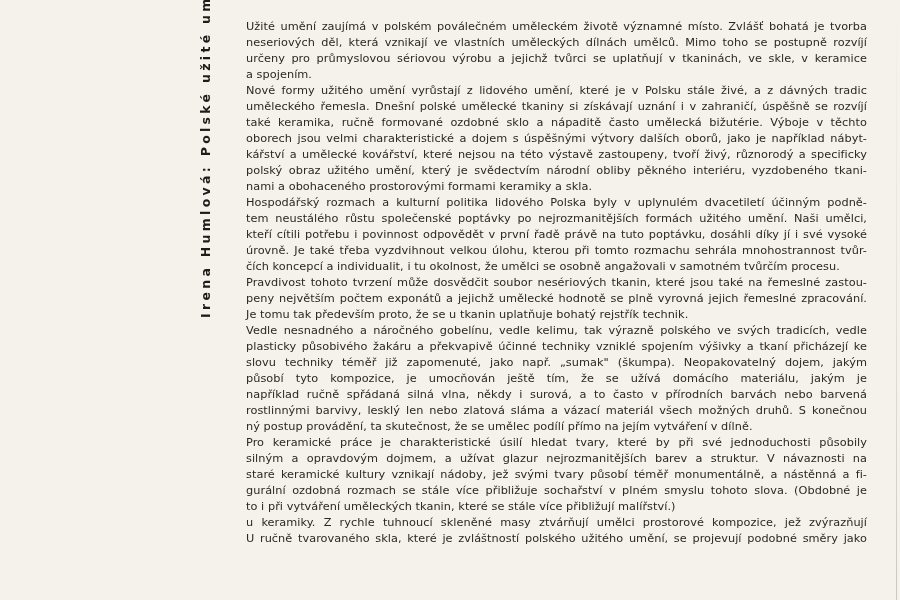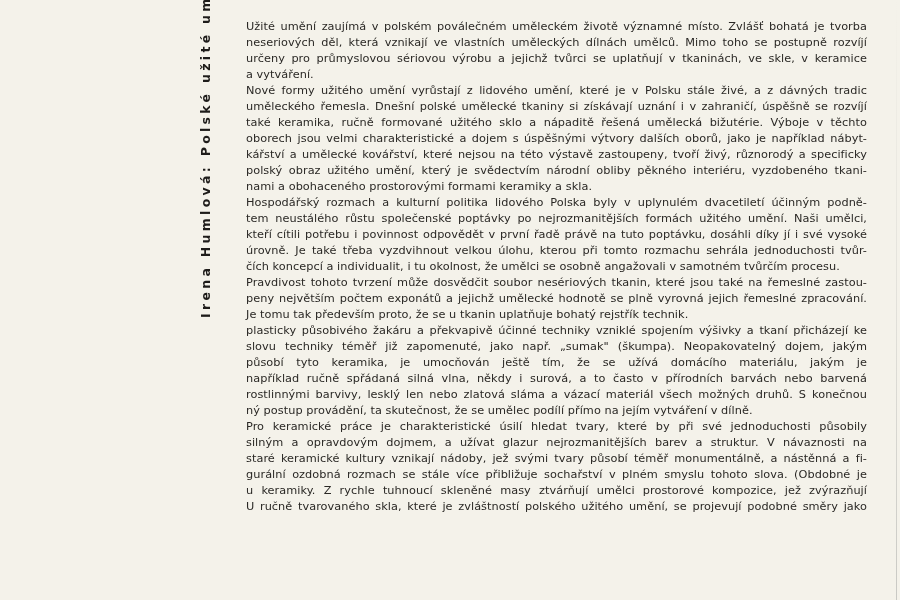--- a/index.html
+++ b/index.html
@@ -50,60 +50,62 @@
 <div class="page-edge"></div>
 
 <div class="side-title">Irena Humlová: Polské užité umění</div>
 
 <div class="body-text">
 
   <div>
     <div class="line">Užité umění zaujímá v polském poválečném uměleckém životě významné místo. Zvlášť bohatá je tvorba</div>
     <div class="line">neseriových děl, která vznikají ve vlastních uměleckých dílnách umělců. Mimo toho se postupně rozvíjí</div>
     <div class="line">určeny pro průmyslovou sériovou výrobu a jejichž tvůrci se uplatňují v tkaninách, ve skle, v keramice</div>
-    <div class="line last">a vytváření.</div>
+    <div class="line last">a spojením.</div>
   </div>
 
   <div>
     <div class="line">Nové formy užitého umění vyrůstají z lidového umění, které je v Polsku stále živé, a z dávných tradic</div>
     <div class="line">uměleckého řemesla. Dnešní polské umělecké tkaniny si získávají uznání i v zahraničí, úspěšně se rozvíjí</div>
-    <div class="line">také keramika, ručně formované užitého sklo a nápaditě řešená umělecká bižutérie. Výboje v těchto</div>
+    <div class="line">také keramika, ručně formované ozdobné sklo a nápaditě často umělecká bižutérie. Výboje v těchto</div>
     <div class="line">oborech jsou velmi charakteristické a dojem s úspěšnými výtvory dalších oborů, jako je například nábyt-</div>
     <div class="line">kářství a umělecké kovářství, které nejsou na této výstavě zastoupeny, tvoří živý, různorodý a specificky</div>
     <div class="line">polský obraz užitého umění, který je svědectvím národní obliby pěkného interiéru, vyzdobeného tkani-</div>
     <div class="line last">nami a obohaceného prostorovými formami keramiky a skla.</div>
   </div>
 
   <div>
     <div class="line">Hospodářský rozmach a kulturní politika lidového Polska byly v uplynulém dvacetiletí účinným podně-</div>
     <div class="line">tem neustálého růstu společenské poptávky po nejrozmanitějších formách užitého umění. Naši umělci,</div>
     <div class="line">kteří cítili potřebu i povinnost odpovědět v první řadě právě na tuto poptávku, dosáhli díky jí i své vysoké</div>
-    <div class="line">úrovně. Je také třeba vyzdvihnout velkou úlohu, kterou při tomto rozmachu sehrála jednoduchosti tvůr-</div>
+    <div class="line">úrovně. Je také třeba vyzdvihnout velkou úlohu, kterou při tomto rozmachu sehrála mnohostrannost tvůr-</div>
     <div class="line last">čích koncepcí a individualit, i tu okolnost, že umělci se osobně angažovali v samotném tvůrčím procesu.</div>
   </div>
 
   <div>
     <div class="line">Pravdivost tohoto tvrzení může dosvědčit soubor nesériových tkanin, které jsou také na řemeslné zastou-</div>
     <div class="line">peny největším počtem exponátů a jejichž umělecké hodnotě se plně vyrovná jejich řemeslné zpracování.</div>
     <div class="line last">Je tomu tak především proto, že se u tkanin uplatňuje bohatý rejstřík technik.</div>
   </div>
 
   <div>
+    <div class="line">Vedle nesnadného a náročného gobelínu, vedle kelimu, tak výrazně polského ve svých tradicích, vedle</div>
     <div class="line">plasticky působivého žakáru a překvapivě účinné techniky vzniklé spojením výšivky a tkaní přicházejí ke</div>
     <div class="line">slovu techniky téměř již zapomenuté, jako např. „sumak" (škumpa). Neopakovatelný dojem, jakým</div>
-    <div class="line">působí tyto keramika, je umocňován ještě tím, že se užívá domácího materiálu, jakým je</div>
+    <div class="line">působí tyto kompozice, je umocňován ještě tím, že se užívá domácího materiálu, jakým je</div>
     <div class="line">například ručně spřádaná silná vlna, někdy i surová, a to často v přírodních barvách nebo barvená</div>
     <div class="line">rostlinnými barvivy, lesklý len nebo zlatová sláma a vázací materiál všech možných druhů. S konečnou</div>
     <div class="line last">ný postup provádění, ta skutečnost, že se umělec podílí přímo na jejím vytváření v dílně.</div>
   </div>
 
   <div>
     <div class="line">Pro keramické práce je charakteristické úsilí hledat tvary, které by při své jednoduchosti působily</div>
     <div class="line">silným a opravdovým dojmem, a užívat glazur nejrozmanitějších barev a struktur. V návaznosti na</div>
     <div class="line">staré keramické kultury vznikají nádoby, jež svými tvary působí téměř monumentálně, a nástěnná a fi-</div>
     <div class="line">gurální ozdobná rozmach se stále více přibližuje sochařství v plném smyslu tohoto slova. (Obdobné je</div>
+    <div class="line last">to i při vytváření uměleckých tkanin, které se stále více přibližují malířství.)</div>
   </div>
 
   <div>
     <div class="line">u keramiky. Z rychle tuhnoucí skleněné masy ztvárňují umělci prostorové kompozice, jež zvýrazňují</div>
     <div class="line">U ručně tvarovaného skla, které je zvláštností polského užitého umění, se projevují podobné směry jako</div>
   </div>
 </div>
 
 </body></html>

